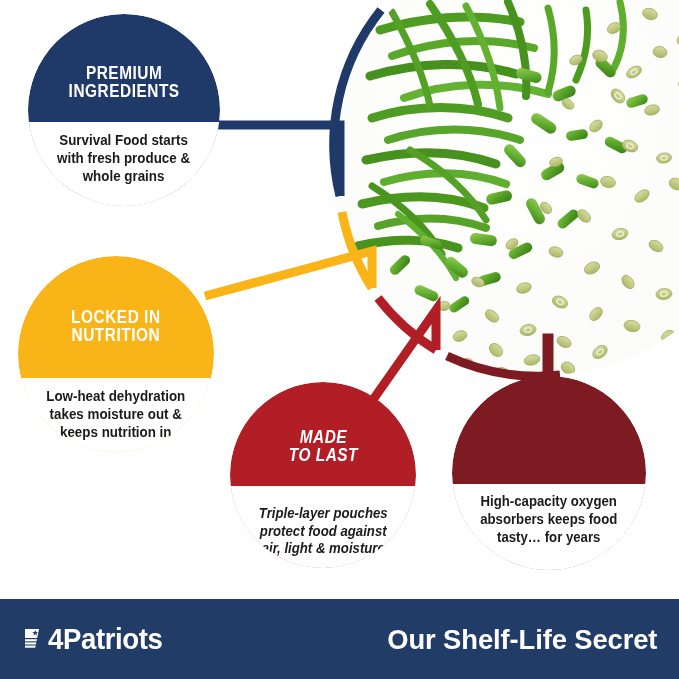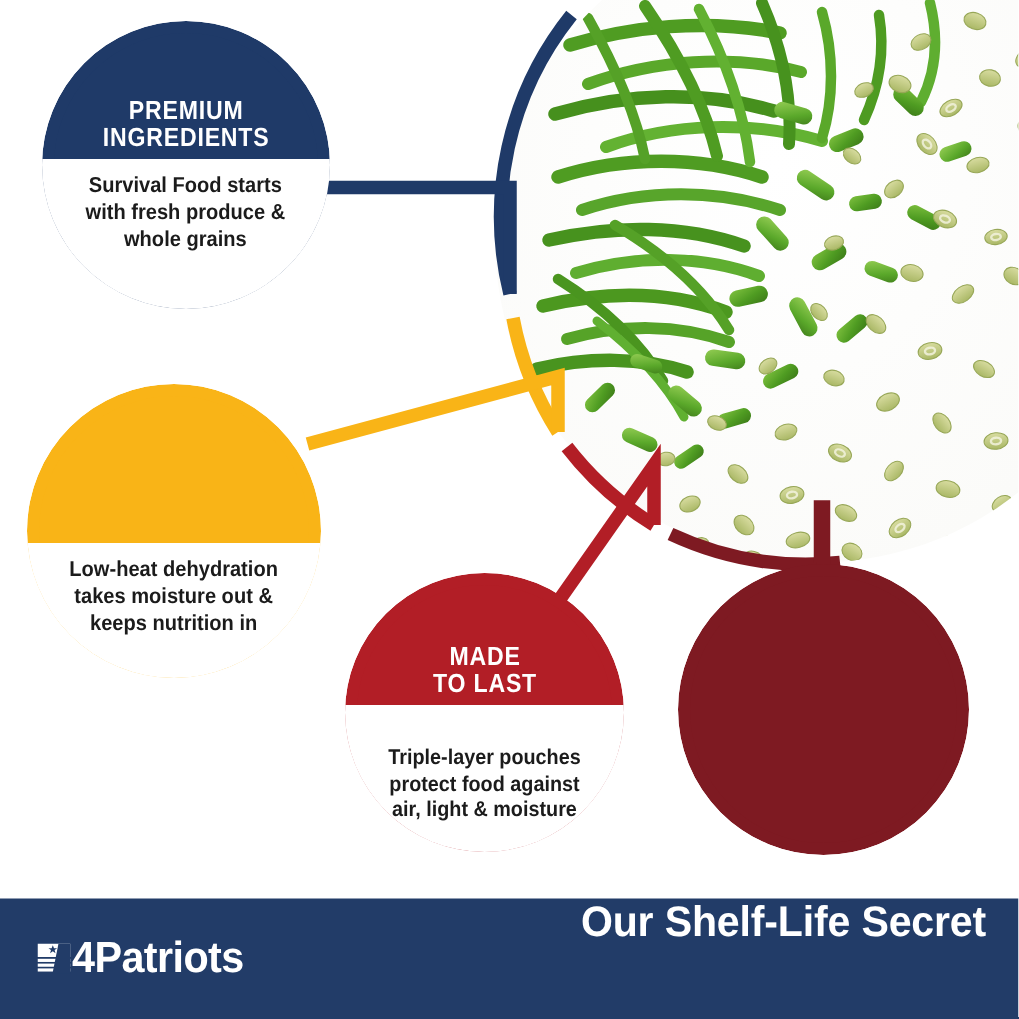--- a/index.html
+++ b/index.html
@@ -67,20 +67,21 @@
     padding-bottom: 5px;
   }
   .callout .body {
     position: absolute;
     left: 0; right: 0; bottom: 0;
     background: #ffffff;
     display: flex;
     align-items: flex-start;
     justify-content: center;
     box-sizing: border-box;
+    margin-top: 16px;
   }
   .callout .body-text {
     color: #1b1b1b;
     font-weight: bold;
     text-align: center;
     line-height: 1.26;
     transform: scaleX(0.93);
     transform-origin: center top;
     white-space: pre-line;
   }
@@ -103,21 +104,21 @@
   }
   #c-locked .ring  { border: 8px solid #f9b417; background: #f9b417; }
   #c-locked .head  { height: 94px; }
   #c-locked .head-text { font-size: 17.5px; padding-top: 24px; }
   #c-locked .body  { top: 106px; padding: 9px 10px 0 10px; }
   #c-locked .body-text { font-size: 14.4px; }
 
   
   #c-made {
     left: 230px; top: 382px;
-    width: 186px; height: 186px;
+    width: 186px; height: 186px; font-style: italic;
   }
   #c-made .ring  { border: 8px solid #b21e26; background: #b21e26; }
   #c-made .head  { height: 88px; }
   #c-made .head-text { font-size: 17.5px; padding-top: 22px; }
   #c-made .body  { top: 88px; padding: 9px 9px 0 9px; align-items: center; }
   #c-made .body-text { font-size: 14.2px; }
 
   
   #c-flavor {
     left: 452px; top: 376px;
@@ -130,20 +131,21 @@
   #c-flavor .body-text { font-size: 14.2px; }
 
   
   #banner {
     position: absolute;
     left: 0; bottom: 0;
     width: 679px;
     height: 80px;
     background: #223c68;
     display: flex;
+    align-items: center;
     box-sizing: border-box;
   }
   #banner .logo {
     display: flex;
     align-items: center;
     margin-left: 25px;
   }
   #banner .logo-mark {
     width: 22px; height: 20px;
     margin-right: 1px;
@@ -352,20 +354,24 @@
     </div>
     <div class="body">
       <div class="body-text">Survival Food starts
 with fresh produce &amp;
 whole grains</div>
     </div>
   </div>
 
   <div class="callout" id="c-locked">
     <div class="ring"></div>
+    <div class="head">
+      <div class="head-text">LOCKED IN
+NUTRITION</div>
+    </div>
     <div class="body">
       <div class="body-text">Low-heat dehydration
 takes moisture out &amp;
 keeps nutrition in</div>
     </div>
   </div>
 
   <div class="callout" id="c-made">
     <div class="ring"></div>
     <div class="head">
@@ -374,20 +380,25 @@
     </div>
     <div class="body">
       <div class="body-text">Triple-layer pouches
 protect food against
 air, light &amp; moisture</div>
     </div>
   </div>
 
   <div class="callout" id="c-flavor">
     <div class="ring"></div>
+    <div class="body">
+      <div class="body-text">High-capacity oxygen
+absorbers keeps food
+tasty… for years</div>
+    </div>
   </div>
 
   <div id="banner">
     <div class="logo">
       <svg class="logo-mark" viewBox="0 0 22 20" aria-hidden="true">
         <rect x="0" y="0" width="22" height="9" fill="#ffffff"></rect>
         <rect x="0" y="0" width="22" height="9" fill="#223c68" transform="translate(0,0)" opacity="0"></rect>
         <polygon points="10.2,1.1 11.0,3.1 13.1,3.1 11.4,4.4 12.0,6.5 10.2,5.2 8.4,6.5 9.0,4.4 7.3,3.1 9.4,3.1" fill="#223c68"></polygon>
         <rect x="0" y="10.2" width="22" height="2.1" fill="#ffffff"></rect>
         <rect x="0" y="13.4" width="22" height="2.1" fill="#ffffff"></rect>

